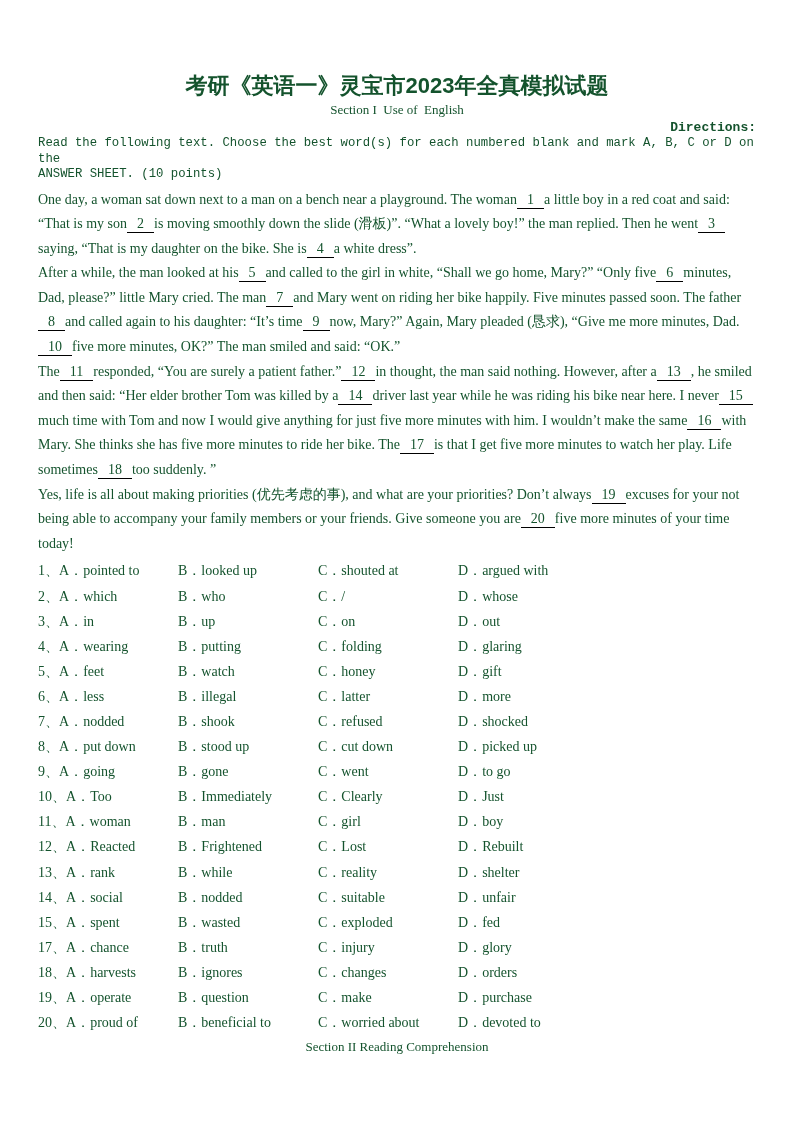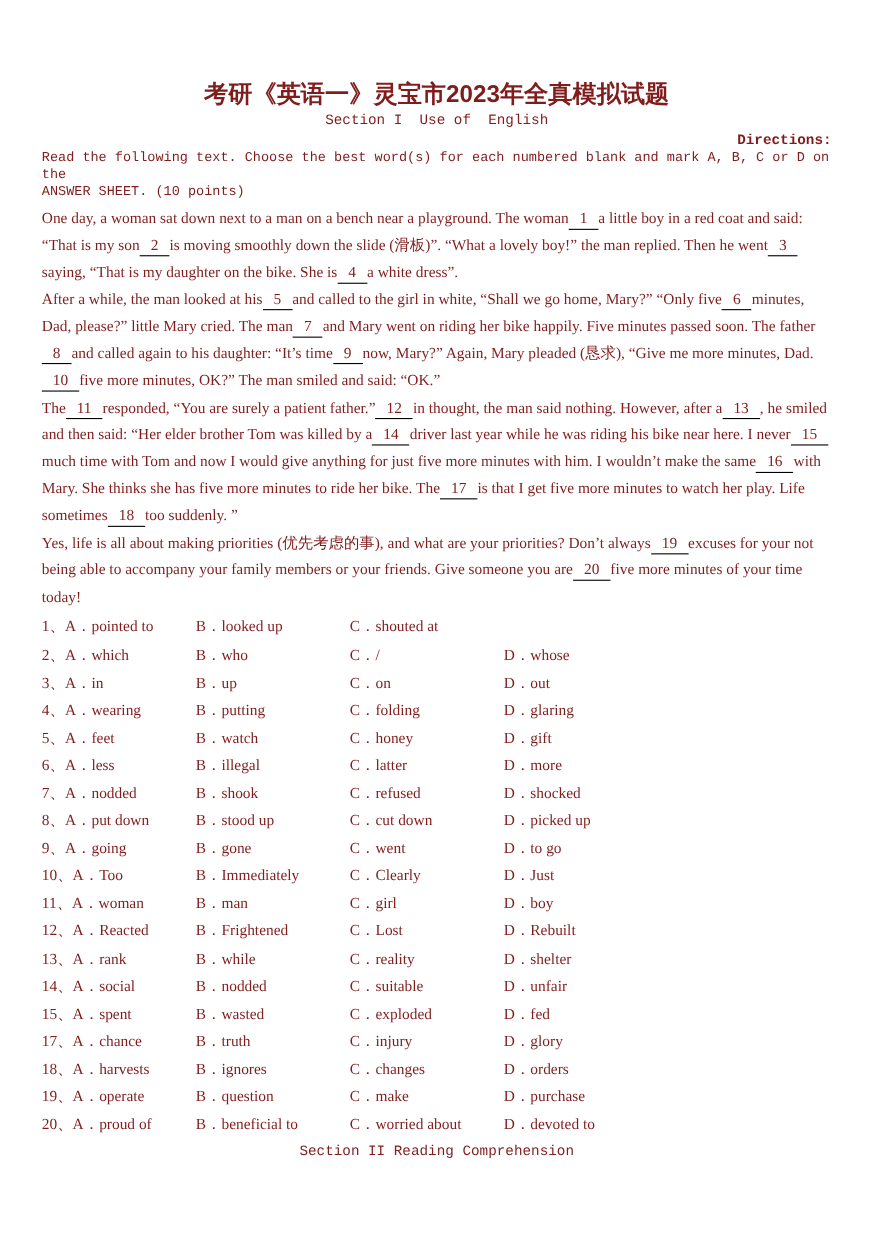--- a/index.html
+++ b/index.html
@@ -4,34 +4,34 @@
 <style>
   html, body { margin: 0; padding: 0; background: #ffffff; }
   .page {
     position: relative;
     width: 794px;
     height: 1123px;
     box-sizing: border-box;
     padding: 72px 38px 0 38px;
     margin: 0 auto;
     background: #ffffff;
-    color: #7f1d1d;
+    color: #14532d;
     font-family: "Liberation Serif", serif;
     overflow: hidden;
   }
   .title {
     margin: 0;
     font-family: "Liberation Sans", "DejaVu Sans", sans-serif;
     font-weight: 700;
     font-size: 22px;
     line-height: 27px;
     text-align: center;
   }
   .sec-heading {
-    font-family: Liberation Mono, monospace;
+    font-family: Liberation Serif, serif;
     font-size: 13px;
     line-height: 17px;
     text-align: center;
     white-space: pre-wrap;
     margin-top: 2px;
   }
   .dir-label {
     font-family: "Liberation Mono", "DejaVu Sans Mono", monospace;
     font-weight: 700;
     font-size: 13px;
@@ -81,20 +81,21 @@
       <p>One day, a woman sat down next to a man on a bench near a playground. The woman<span class="blank">1</span>a little boy in a red coat and said: “That is my son<span class="blank">2</span>is moving smoothly down the slide (滑板)”. “What a lovely boy!” the man replied. Then he went<span class="blank">3</span>saying, “That is my daughter on the bike. She is<span class="blank">4</span>a white dress”.</p>
       <p>After a while, the man looked at his<span class="blank">5</span>and called to the girl in white, “Shall we go home, Mary?” “Only five<span class="blank">6</span>minutes, Dad, please?” little Mary cried. The man<span class="blank">7</span>and Mary went on riding her bike happily. Five minutes passed soon. The father<span class="blank">8</span>and called again to his daughter: “It’s time<span class="blank">9</span>now, Mary?” Again, Mary pleaded (恳求), “Give me more minutes, Dad.<span class="blank">10</span>five more minutes, OK?” The man smiled and said: “OK.”</p>
       <p>The<span class="blank">11</span>responded, “You are surely a patient father.”<span class="blank">12</span>in thought, the man said nothing. However, after a<span class="blank">13</span>, he smiled and then said: “Her elder brother Tom was killed by a<span class="blank">14</span>driver last year while he was riding his bike near here. I never<span class="blank">15</span>much time with Tom and now I would give anything for just five more minutes with him. I wouldn’t make the same<span class="blank">16</span>with Mary. She thinks she has five more minutes to ride her bike. The<span class="blank">17</span>is that I get five more minutes to watch her play. Life sometimes<span class="blank">18</span>too suddenly. ”</p>
       <p>Yes, life is all about making priorities (优先考虑的事), and what are your priorities? Don’t always<span class="blank">19</span>excuses for your not being able to accompany your family members or your friends. Give someone you are<span class="blank">20</span>five more minutes of your time today!</p>
     </div>
   <div id="questions">
       <div class="q-row">
         <div class="q-cell"><span>1、</span><span>A．</span><span>pointed to</span></div>
         <div class="q-cell"><span>B．</span><span>looked up</span></div>
         <div class="q-cell"><span>C．</span><span>shouted at</span></div>
+        <div class="q-cell"><span>D．</span><span>argued with</span></div>
       </div>
       <div class="q-row">
         <div class="q-cell"><span>2、</span><span>A．</span><span>which</span></div>
         <div class="q-cell"><span>B．</span><span>who</span></div>
         <div class="q-cell"><span>C．</span><span>/</span></div>
         <div class="q-cell"><span>D．</span><span>whose</span></div>
       </div>
       <div class="q-row">
         <div class="q-cell"><span>3、</span><span>A．</span><span>in</span></div>
         <div class="q-cell"><span>B．</span><span>up</span></div>

